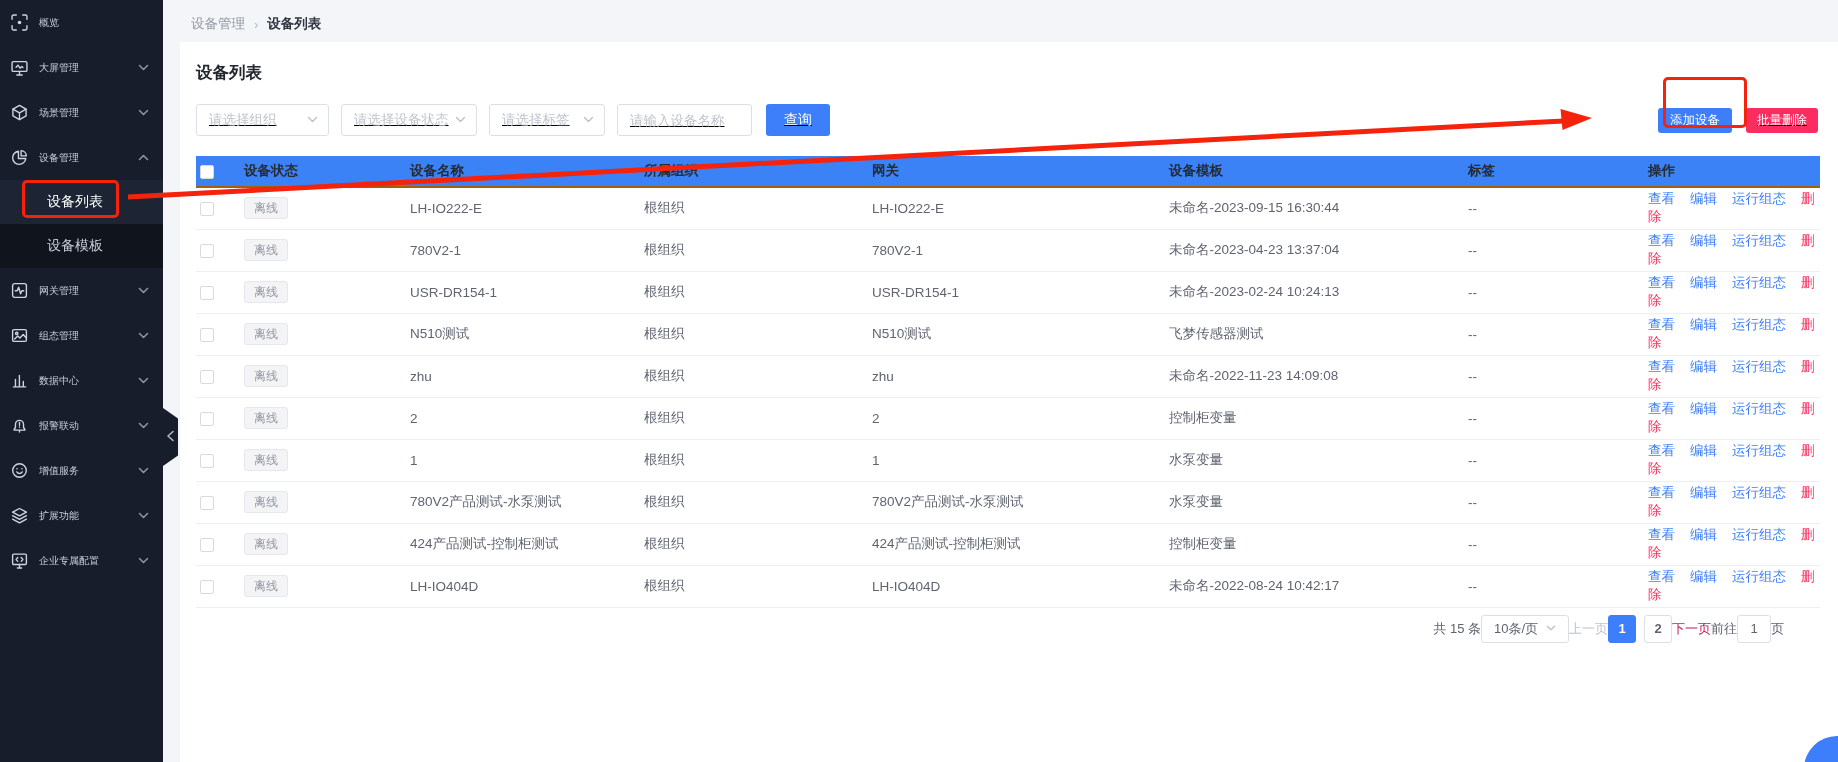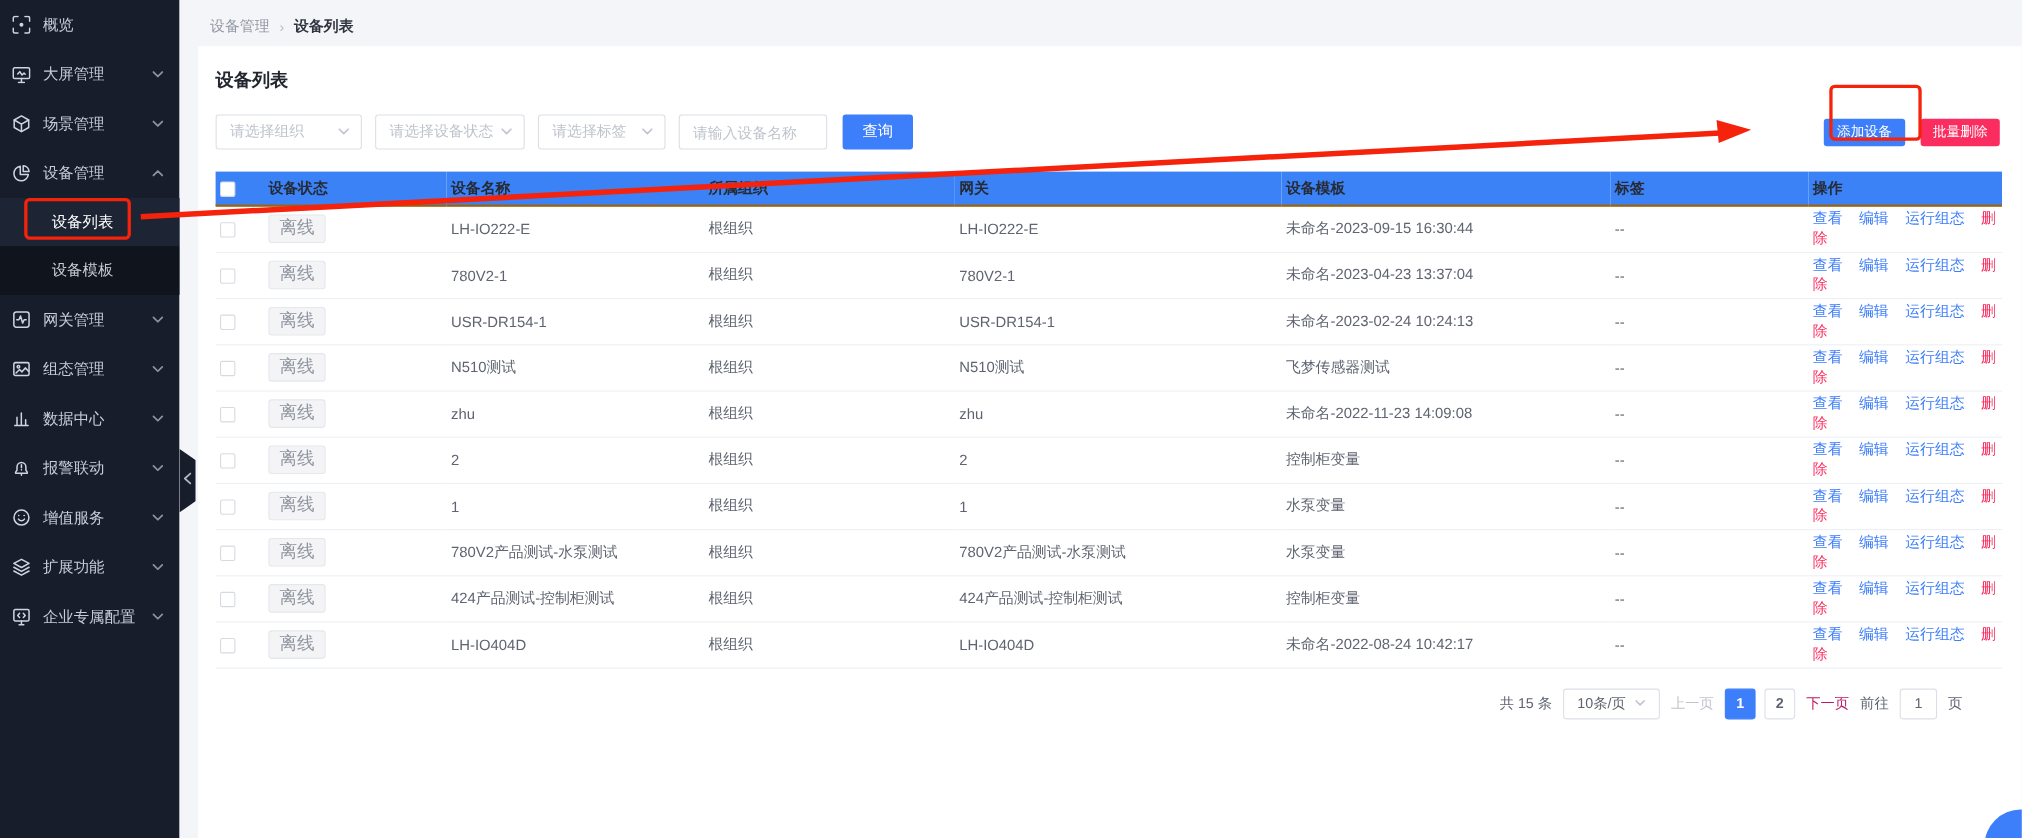--- a/index.html
+++ b/index.html
@@ -4,21 +4,21 @@
 <style>
   * { margin:0; padding:0; box-sizing:border-box; }
   html,body { width:1838px; height:762px; overflow:hidden;
     font-family:"Liberation Sans","DejaVu Sans",sans-serif; }
   body { background:#f3f5f8; position:relative; }
 
   
   .sidebar { position:absolute; left:0; top:0; width:163px; height:762px;
     background:#181d2b; z-index:2; }
   .side-item { height:45px; display:flex; align-items:center; padding:0 14px 0 10px;
-    color:#c6cdd8; font-size:14px; cursor:pointer; }
+    color:#c6cdd8; font-size:10px; cursor:pointer; }
   .side-item .micon { width:18px; height:18px; margin-right:11px; display:flex;
     align-items:center; justify-content:center; flex:0 0 18px; }
   .side-item .micon svg { width:17px; height:17px; stroke:#cfd5df; fill:none;
     stroke-width:1.3; stroke-linecap:round; stroke-linejoin:round; }
   .side-item .chev { margin-left:auto; display:flex; align-items:center; }
   .side-item .chev svg { width:11px; height:11px; stroke:#8b93a3; fill:none;
     stroke-width:1.6; stroke-linecap:round; stroke-linejoin:round; }
   .submenu { background:#10141d; }
   .sub-item { height:44px; display:flex; align-items:center; padding-left:47px;
     color:#c6cdd8; font-size:14px; cursor:pointer; background:#10141d; }
@@ -33,21 +33,21 @@
   .main { position:absolute; left:163px; top:0; right:0; bottom:0; background:#f3f5f8; }
   .breadcrumb { padding:15px 0 0 28px; font-size:13.5px; color:#9298a4;
     display:flex; align-items:center; gap:9px; }
   .breadcrumb .crumb-current { color:#303540; font-weight:bold; }
   .breadcrumb .sep { color:#b8bdc7; font-size:13px; }
 
   .card { position:absolute; left:17px; top:42px; right:0; bottom:0;
     background:#ffffff; padding:10px 18px 0 16px; }
   .page-title { font-size:16.5px; font-weight:bold; color:#22262e; margin-top:10px; }
 
-  .filter-row { display:flex; align-items:center; margin-top:20px; }
+  .filter-row { display:flex; align-items:center; margin-top:20px;text-decoration:underline; }
   .sel { height:32px; border:1px solid #dcdfe6; border-radius:3px; background:#fff;
     display:flex; align-items:center; padding:0 10px 0 12px; margin-right:12px;
     color:#bfc4cc; font-size:13.5px; cursor:pointer; }
   .sel .ph { flex:1 1 auto; }
   .sel svg { width:11px; height:11px; stroke:#c0c4cc; fill:none; stroke-width:1.5;
     stroke-linecap:round; stroke-linejoin:round; flex:0 0 11px; }
   .sel.w1{ width:133px; } .sel.w2{ width:136px; } .sel.w3{ width:116px; }
   .txt-input { width:135px; height:32px; border:1px solid #dcdfe6; border-radius:3px;
     padding:0 12px; font-size:13.5px; color:#5f6470; outline:none;
     font-family:"Liberation Sans","DejaVu Sans",sans-serif; }
@@ -63,29 +63,29 @@
 
   
   table { border-collapse:collapse; table-layout:fixed; width:1624px; margin-top:20px;
     font-size:13.5px; }
   thead th { background:#3b82f6; height:31px; text-align:left; font-weight:bold;
     color:#262a33; padding:0 4px; border-bottom:2px solid #a16207; }
   tbody td { height:42px; color:#5f6470; padding:0 4px;
     border-bottom:1px solid #eceff4; background:#fff; }
   .cb { width:14px; height:14px; border:1px solid #d6dae1; border-radius:2px;
     background:#fff; display:inline-block; vertical-align:middle; cursor:pointer; }
-  .badge { display:inline-block; padding:4px 9px; font-size:16px; line-height:1;
+  .badge { display:inline-block; padding:4px 9px; font-size:12px; line-height:1;
     color:#8f95a0; background:#f4f4f6; border:1px solid #e4e7ec; border-radius:3px; }
   .op-link { color:var(--primary); text-decoration:none; margin-right:15px;
     cursor:pointer; }
   .op-link.danger { color:var(--danger); margin-right:0; }
 
   
   .pagination { display:flex; align-items:center; justify-content:flex-end;
-    margin-top:18px; font-size:13px; color:#5f6470; gap:10px; padding-right:36px; }
+    margin-top:7px; font-size:13px; color:#5f6470; padding-right:36px; }
   .pg-size { width:88px; height:28px; border:1px solid #dcdfe6; border-radius:3px;
     display:flex; align-items:center; justify-content:center; gap:8px;
     color:#5f6470; cursor:pointer; }
   .pg-size svg { width:10px; height:10px; stroke:#c0c4cc; fill:none; stroke-width:1.5;
     stroke-linecap:round; stroke-linejoin:round; }
   .pg-prev { color:#c0c4cc; cursor:default; }
   .pg-next { color:#be185d; cursor:pointer; }
   .pg-num { width:28px; height:28px; border-radius:3px; display:flex; align-items:center;
     justify-content:center; border:1px solid #dcdfe6; background:#fff; cursor:pointer;
     font-weight:bold; }

